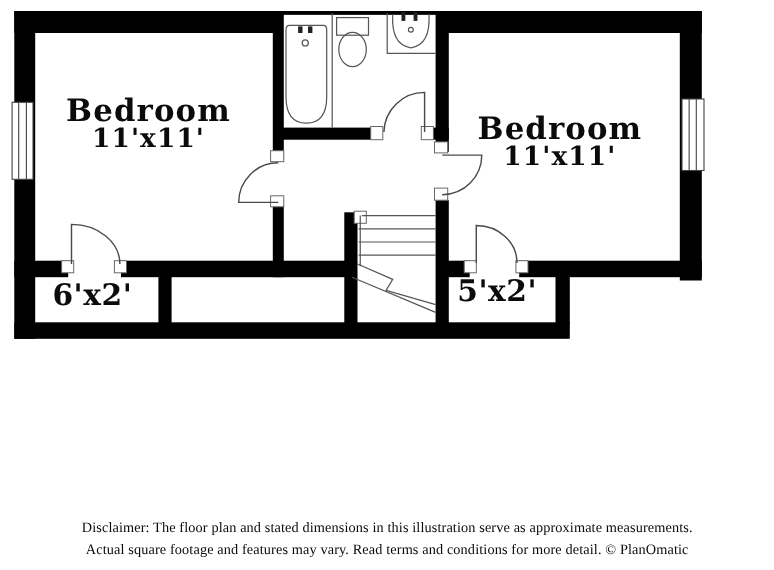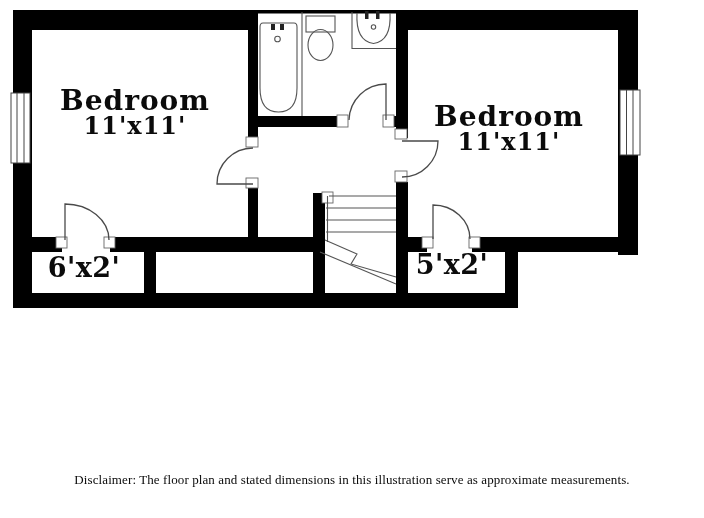--- a/index.html
+++ b/index.html
@@ -120,13 +120,14 @@
   <text x="509" y="126" text-anchor="middle" class="room-label">Bedroom</text>
   <text x="509" y="150" text-anchor="middle" class="room-dims">11'x11'</text>
 
   <text x="84" y="277" text-anchor="middle" class="closet-dims">6'x2'</text>
   <text x="452" y="274" text-anchor="middle" class="closet-dims">5'x2'</text>
 </svg>
 </div>
 
 <div class="disclaimer">
   <div>Disclaimer: The floor plan and stated dimensions in this illustration serve as approximate measurements.</div>
+  <div>Actual square footage and features may vary. Read terms and conditions for more detail. © PlanOmatic</div>
 </div>
 
 </body></html>

